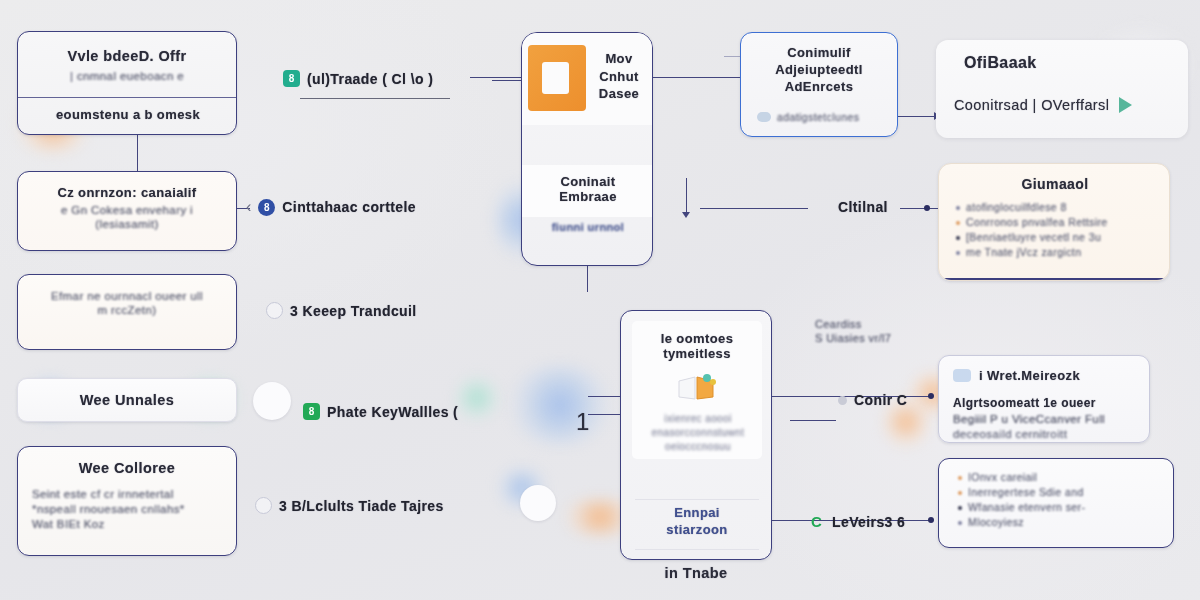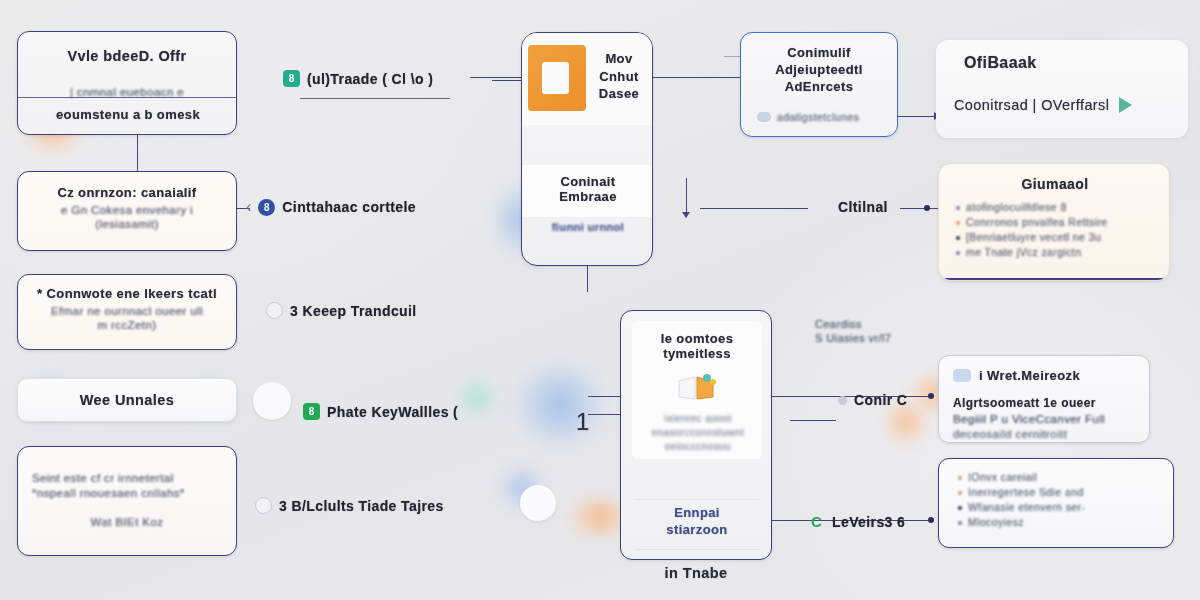--- a/index.html
+++ b/index.html
@@ -202,55 +202,55 @@
   <div class="ln h" style="left:772px;top:520px;width:160px;"></div>
   <div class="dot" style="left:928px;top:517px;"></div>
 
   <div class="ln h faint" style="left:724px;top:56px;width:20px;"></div>
 
   <div class="ln h" style="left:790px;top:420px;width:46px;"></div>
 
   <div class="card bordered" style="left:17px;top:31px;width:220px;height:104px;">
     <div style="padding:16px 10px 0 10px;" class="center">
       <div class="tx h">Vvle bdeeD. Offr</div>
-      <div class="tx b" style="margin-top:22px;">| cnmnal eueboacn e</div>
+      <div class="tx b" style="margin-top:6px;">| cnmnal eueboacn e</div>
     </div>
     <div class="sep" style="left:0;top:65px;width:220px;background:#3d3f80;height:1.4px;opacity:.8;"></div>
     <div class="center" style="position:absolute;left:0;top:75px;width:220px;">
       <div class="tx h2">eoumstenu a b omesk</div>
     </div>
   </div>
 
   <div class="card bordered" style="left:17px;top:171px;width:220px;height:80px;background:linear-gradient(180deg,#fdfaf7 0%,#fbf7f3 100%);">
     <div class="center" style="padding:13px 12px 0 12px;">
       <div class="tx h2">Cz onrnzon: canaialif</div>
       <div class="tx b" style="margin-top:4px;">e Gn  Cokesa envehary i</div>
       <div class="tx b" style="margin-top:2px;">(lesiasamit)</div>
     </div>
   </div>
 
   <div class="card bordered" style="left:17px;top:274px;width:220px;height:76px;background:linear-gradient(180deg,#fdfbf8 0%,#faf6f2 100%);">
     <div class="center" style="padding:11px 12px 0 12px;">
-      <div class="tx h2">* Connwote ene Ikeers tcatl</div>
       <div class="tx b" style="margin-top:4px;">Efmar ne ournnacl oueer ull</div>
       <div class="tx b" style="margin-top:2px;">m rccZetn)</div>
     </div>
   </div>
 
   <div class="card plain" style="left:17px;top:378px;width:220px;height:44px;border-radius:10px;">
     <div class="center" style="padding:13px 0 0 0;">
       <div class="tx h">Wee Unnales</div>
     </div>
   </div>
 
   <div class="card bordered" style="left:17px;top:446px;width:220px;height:110px;background:linear-gradient(180deg,#fcfbfa 0%,#f8f6f4 100%);">
     <div style="padding:13px 14px 0 14px;">
+      <div class="tx h center">Wee Colloree</div>
       <div class="tx b" style="margin-top:12px;">Seint este cf cr irnnetertal</div>
       <div class="tx b" style="margin-top:3px;">*nspeall rnouesaen cnllahs*</div>
-      <div class="tx b" style="margin-top:17px;text-align:center;">Wat BIEt Koz</div>
+      <div class="tx b" style="margin-top:3px;">Wat BIEt Koz</div>
     </div>
   </div>
 
   <div class="card bordered" style="left:521px;top:32px;width:132px;height:234px;border-radius:16px;background:linear-gradient(180deg,#f6f6f8 0%,#f0f0f3 100%);">
     <div style="position:relative;height:92px;background:#fbfbfc;">
       <div class="orange-ico" style="left:6px;top:12px;width:58px;height:66px;border-radius:4px;">
         <div class="notch"></div>
       </div>
       <div style="position:absolute;left:66px;top:17px;width:62px;" class="center">
         <div class="tx h2" style="line-height:1.35;white-space:normal;">Mov Cnhut Dasee</div>

